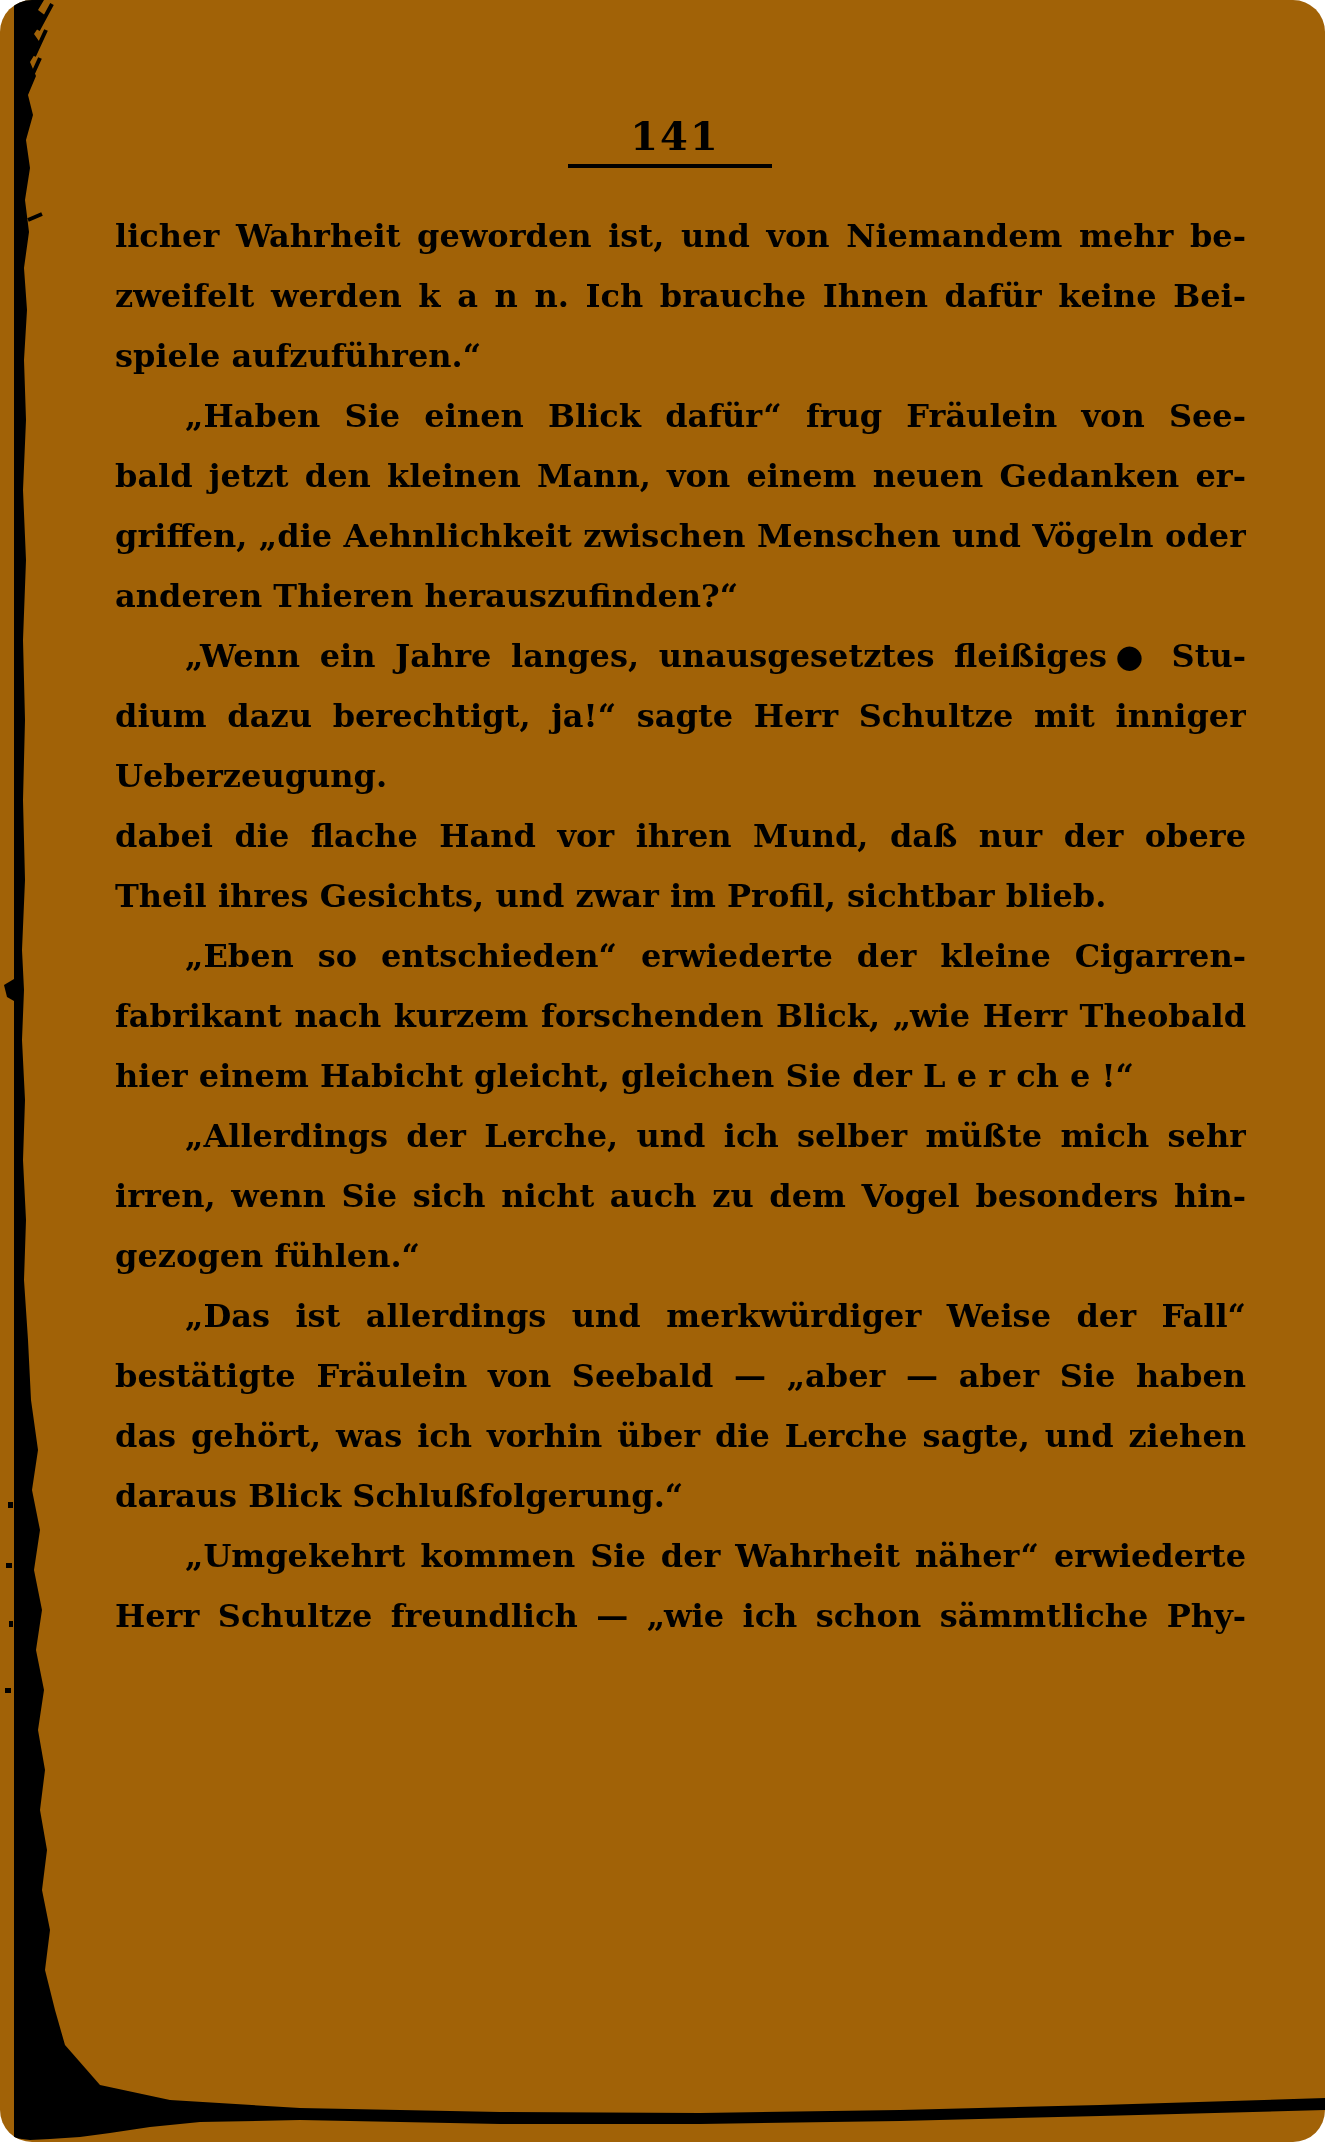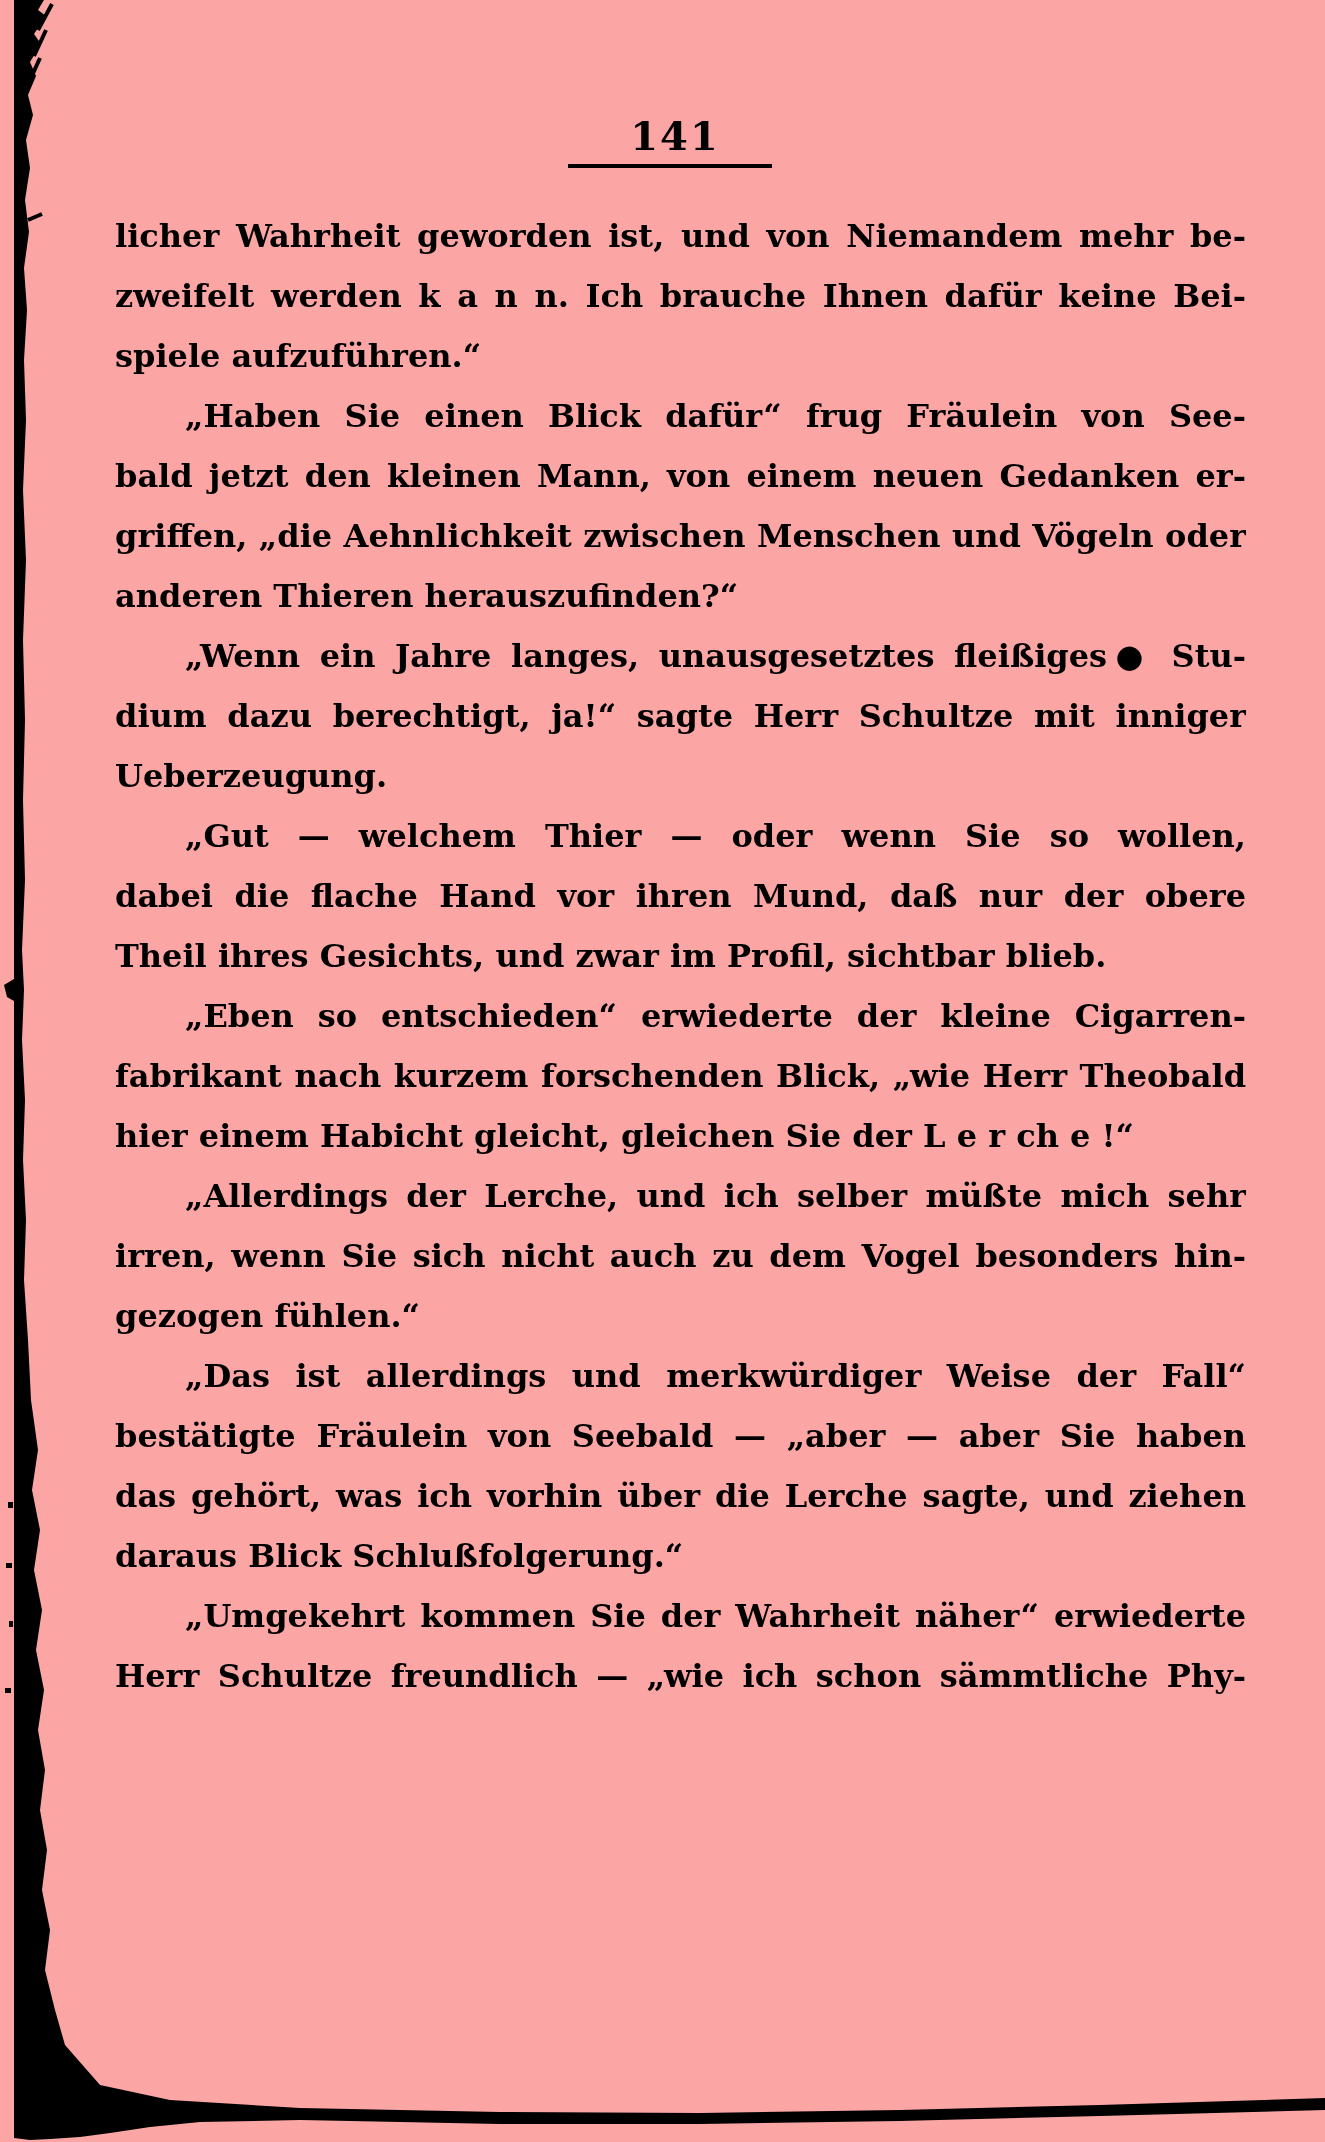--- a/index.html
+++ b/index.html
@@ -4,24 +4,25 @@
 <style>
   html, body {
     margin: 0;
     padding: 0;
     background: #ffffff;
   }
   .page {
     position: relative;
     width: 1325px;
     height: 2142px;
-    background: #fca5a5;
+    background: #a16207;
     overflow: hidden;
     font-family: "DejaVu Serif", serif;
     color: #000000;
+    border-radius: 32px;
   }
   .scan-artifacts {
     position: absolute;
     left: 0; top: 0;
     width: 1325px;
     height: 2142px;
     pointer-events: none;
   }
   .page-number {
     position: absolute;
@@ -95,21 +96,20 @@
     <div class="line just">licher Wahrheit geworden ist, und von Niemandem mehr be-</div>
     <div class="line just">zweifelt werden k a n n.  Ich brauche Ihnen dafür keine Bei-</div>
     <div class="line end">spiele aufzuführen.“</div>
     <div class="line just ind">„Haben Sie einen Blick dafür“ frug Fräulein von See-</div>
     <div class="line just">bald jetzt den kleinen Mann, von einem neuen Gedanken er-</div>
     <div class="line just">griffen, „die Aehnlichkeit zwischen Menschen und Vögeln oder</div>
     <div class="line end">anderen Thieren herauszufinden?“</div>
     <div class="line just ind">„Wenn ein Jahre langes, unausgesetztes fleißiges● Stu-</div>
     <div class="line just">dium dazu berechtigt, ja!“ sagte Herr Schultze mit inniger</div>
     <div class="line end">Ueberzeugung.</div>
-    <div class="line just ind">„Gut — welchem Thier — oder wenn Sie so wollen,</div>
     <div class="line just">dabei die flache Hand vor ihren Mund, daß nur der obere</div>
     <div class="line end">Theil ihres Gesichts, und zwar im Profil, sichtbar blieb.</div>
     <div class="line just ind">„Eben so entschieden“ erwiederte der kleine Cigarren-</div>
     <div class="line just">fabrikant nach kurzem forschenden Blick, „wie Herr Theobald</div>
     <div class="line end">hier einem Habicht gleicht, gleichen Sie der L e r ch e !“</div>
     <div class="line just ind">„Allerdings der Lerche, und ich selber müßte mich sehr</div>
     <div class="line just">irren, wenn Sie sich nicht auch zu dem Vogel besonders hin-</div>
     <div class="line end">gezogen fühlen.“</div>
     <div class="line just ind">„Das ist allerdings und merkwürdiger Weise der Fall“</div>
     <div class="line just">bestätigte Fräulein von Seebald — „aber — aber Sie haben</div>

